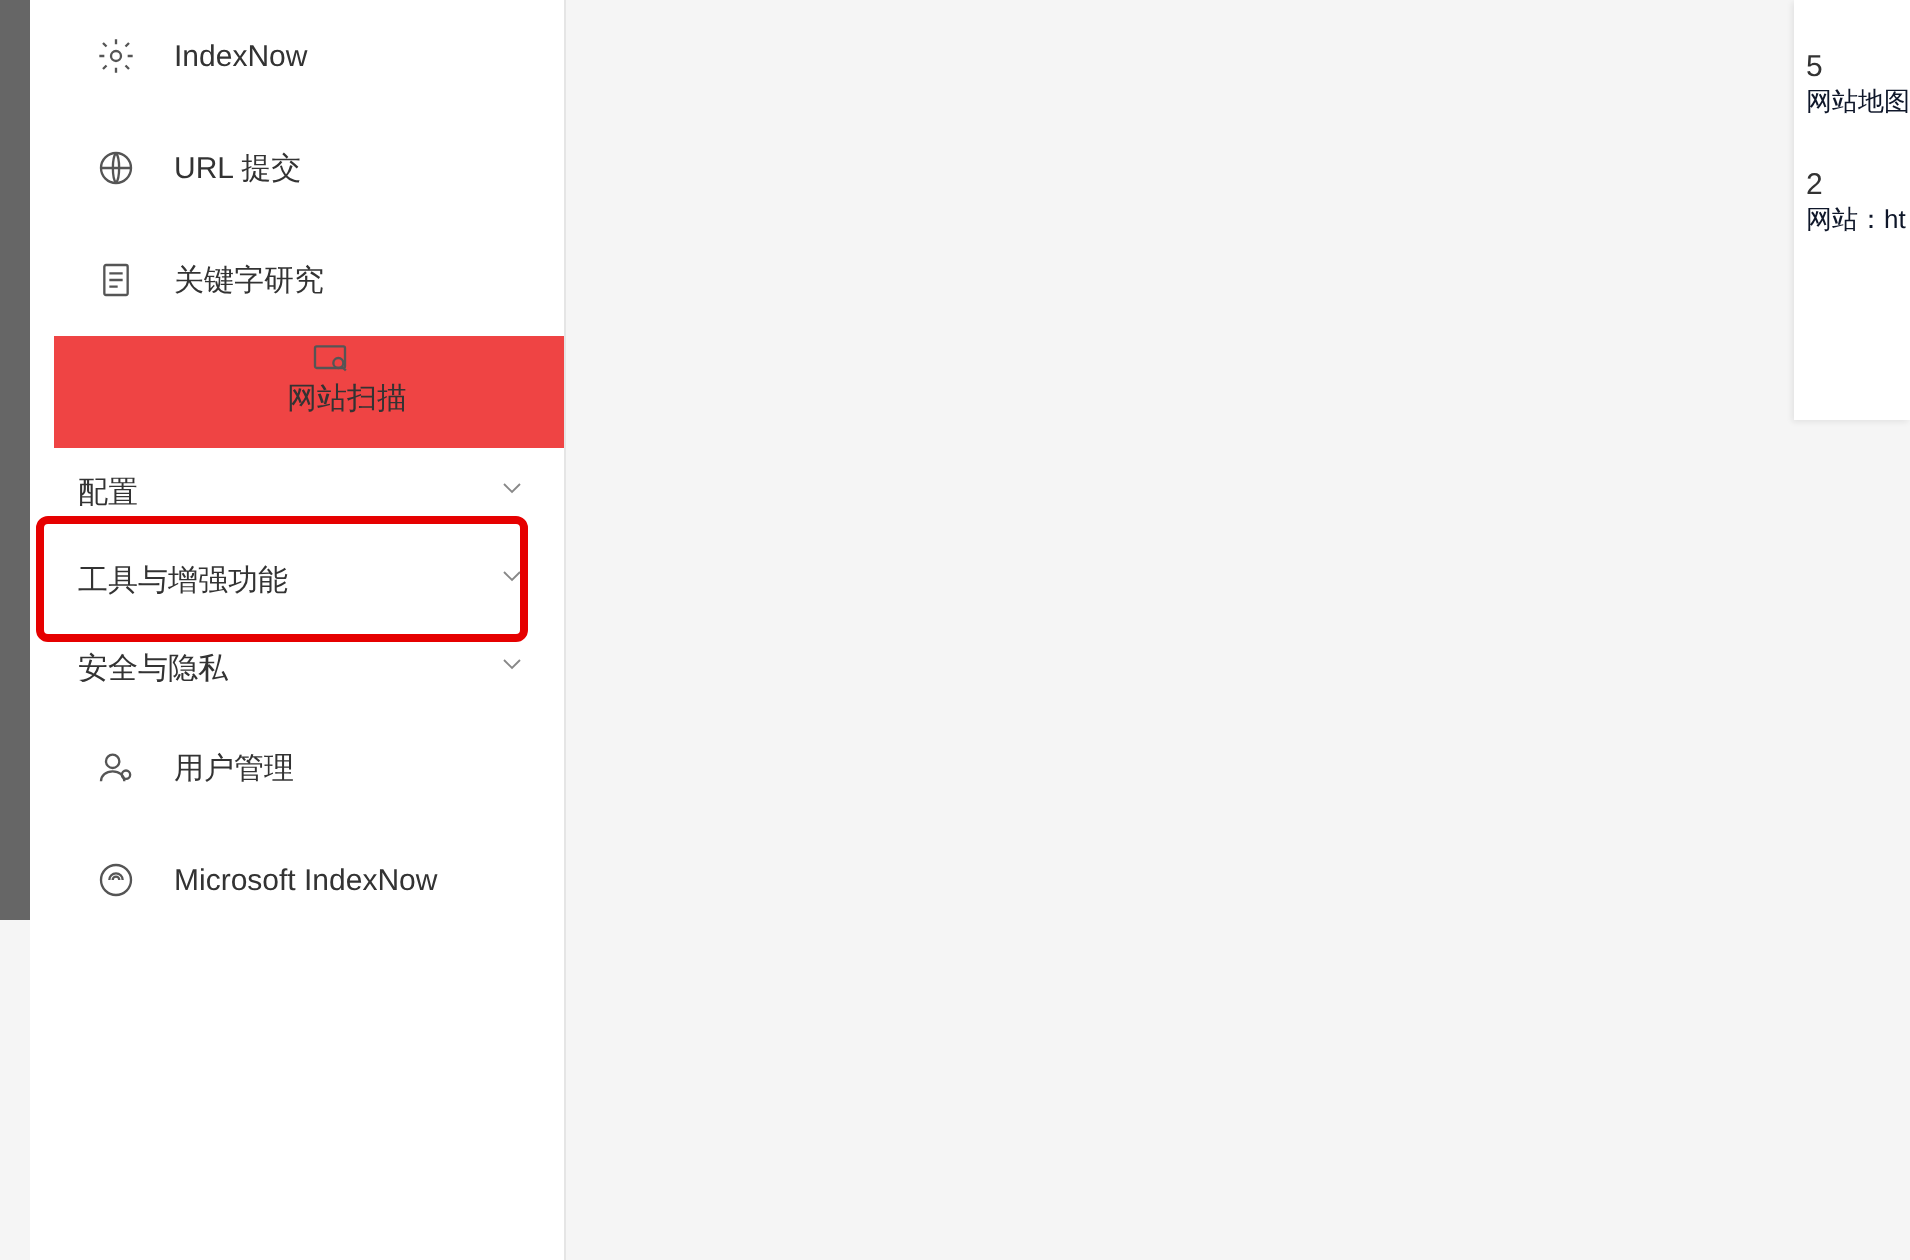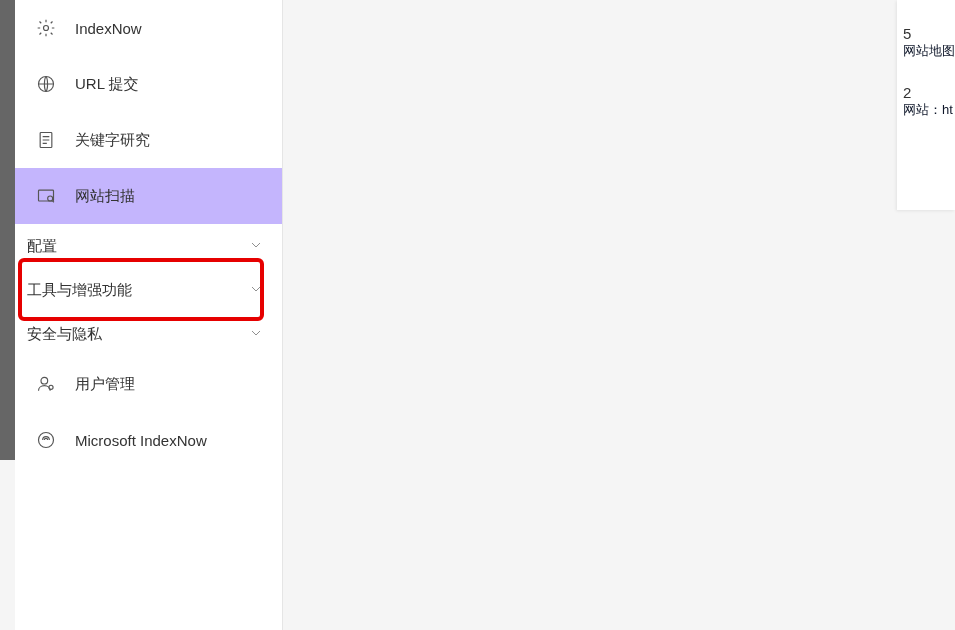--- a/index.html
+++ b/index.html
@@ -25,39 +25,40 @@
       background: #fff;
       border-right: 1px solid #e5e5e5;
     }
     .sidebar-item {
       display: flex;
       align-items: center;
       height: 56px;
       padding-left: 20px;
       cursor: pointer;
       color: #333;
-    }
-    .sidebar-item.active { background: #c4b5fd; }
+      margin-left: 12px;
+    }
+    .sidebar-item.active { background: #ef4444; flex-direction: column; }
     .sidebar-item .icon {
       width: 22px; height: 22px;
       display: flex; align-items: center; justify-content: center;
       color: #555;
       flex-shrink: 0;
     }
     .sidebar-item .label {
       margin-left: 18px;
       font-size: 15px;
       color: #333;
     }
     .section-header {
       display: flex;
       align-items: center;
       justify-content: space-between;
       height: 44px;
-      padding: 0 18px 0 12px;
+      padding: 0 18px 0 24px;
       cursor: pointer;
       color: #333;
       font-size: 15px;
     }
     .section-header .chev {
       color: #888;
     }
     .highlight-box {
       position: absolute;
       left: 18px; top: 258px;

